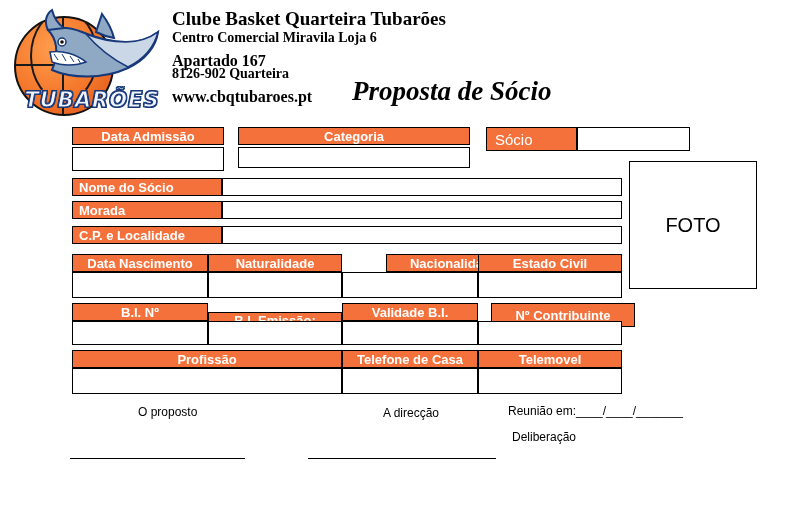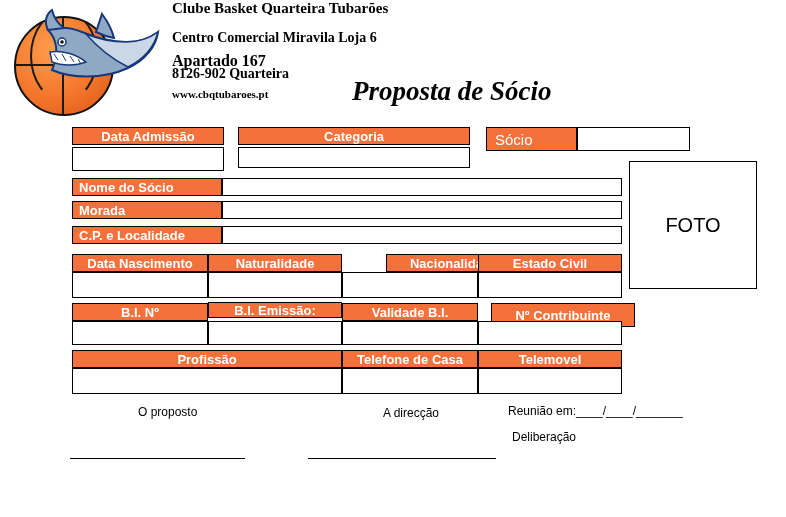--- a/index.html
+++ b/index.html
@@ -85,22 +85,22 @@
     letter-spacing: 1px;
     color: #f0f4ff;
     -webkit-text-stroke: 1px #17387a;
     text-shadow: 1px 1px 0 #17387a, -1px 1px 0 #17387a, 1px -1px 0 #17387a, -1px -1px 0 #17387a;
   }
 
   
   .club-name {
     position: absolute;
     left: 172px;
-    top: 0;
-    font-size: 15px;
+    top: 8px;
+    font-size: 19px;
     font-weight: bold;
     font-family: "Liberation Serif", serif;
     white-space: nowrap;
   }
   .addr1 {
     position: absolute;
     left: 172px;
     top: 30px;
     font-size: 14px;
     font-weight: bold;
@@ -116,21 +116,21 @@
     position: absolute;
     left: 172px;
     top: 66px;
     font-size: 14px;
     font-weight: bold;
   }
   .website {
     position: absolute;
     left: 172px;
     top: 88px;
-    font-size: 11px;
+    font-size: 16px;
     font-weight: bold;
   }
   .doc-title {
     position: absolute;
     left: 352px;
     top: 76px;
     font-size: 27px;
     font-weight: bold;
     font-style: italic;
     font-family: "Liberation Serif", serif;
@@ -215,20 +215,21 @@
       <path d="M10,62 C28,70 60,72 86,60 C104,52 114,38 116,24 C108,30 96,34 84,34 C70,34 54,30 40,24 C30,20 18,18 6,22 C14,30 18,44 10,62 Z" fill="#8fa9c4" stroke="#17387a" stroke-width="2"></path>
       <path d="M44,26 C56,31 70,34 84,34 C96,34 108,30 116,24 C112,40 100,52 86,59 C72,52 56,40 44,26 Z" fill="#c9d7e6" stroke="#17387a" stroke-width="1.5"></path>
       <path d="M60,6 C66,14 70,22 72,30 C66,29 60,27 54,24 Z" fill="#8fa9c4" stroke="#17387a" stroke-width="2"></path>
       <path d="M6,22 C2,14 4,6 10,2 C12,10 16,16 22,20 Z" fill="#8fa9c4" stroke="#17387a" stroke-width="2"></path>
       <circle cx="20" cy="34" r="4" fill="#ffffff" stroke="#17387a" stroke-width="1.5"></circle>
       <circle cx="20" cy="34" r="1.8" fill="#111111"></circle>
       <path d="M8,44 C20,42 34,46 44,54 C34,58 20,58 10,54 Z" fill="#ffffff" stroke="#17387a" stroke-width="1.5"></path>
       <path d="M12,46 l4,6 M20,46 l4,7 M28,48 l4,6 M36,51 l3,5" stroke="#17387a" stroke-width="1"></path>
     </svg>
   </div>
+  <div class="logo-word">TUBARÕES</div>
 </div>
 
 <div class="club-name">Clube Basket Quarteira Tubarões</div>
 <div class="addr1">Centro Comercial Miravila Loja 6</div>
 <div class="addr2">Apartado 167</div>
 <div class="addr3">8126-902 Quarteira</div>
 <div class="website">www.cbqtubaroes.pt</div>
 <div class="doc-title">Proposta de Sócio</div>
 
 <div class="lbl" style="left:72px; top:127px; width:152px; height:18px;">Data Admissão</div>
@@ -259,21 +260,21 @@
 
 <div class="lbl" style="left:342px; top:254px; width:136px; height:18px;margin-left:44px;">Nacionalidade</div>
 <div class="fld" style="left:342px; top:272px; width:136px; height:26px;"></div>
 
 <div class="lbl" style="left:478px; top:254px; width:144px; height:18px;">Estado Civil</div>
 <div class="fld" style="left:478px; top:272px; width:144px; height:26px;"></div>
 
 <div class="lbl" style="left:72px; top:303px; width:136px; height:18px;">B.I. Nº</div>
 <div class="fld" style="left:72px; top:321px; width:136px; height:24px;"></div>
 
-<div class="lbl" style="left:208px; top:302px; width:134px; height:16px;">B.I. Emissão:</div>
+<div class="lbl" style="left:208px; top:312px; width:134px; height:16px;">B.I. Emissão:</div>
 <div class="fld" style="left:208px; top:321px; width:134px; height:24px;"></div>
 
 <div class="lbl" style="left:342px; top:303px; width:136px; height:18px;">Validade B.I.</div>
 <div class="fld" style="left:342px; top:321px; width:136px; height:24px;"></div>
 
 <div class="lbl" style="left:491px; top:303px; width:144px; height:24px;">Nº Contribuinte</div>
 <div class="fld" style="left:478px; top:321px; width:144px; height:24px;"></div>
 
 <div class="lbl" style="left:72px; top:350px; width:270px; height:18px;">Profissão</div>
 <div class="fld" style="left:72px; top:368px; width:270px; height:26px;"></div>

